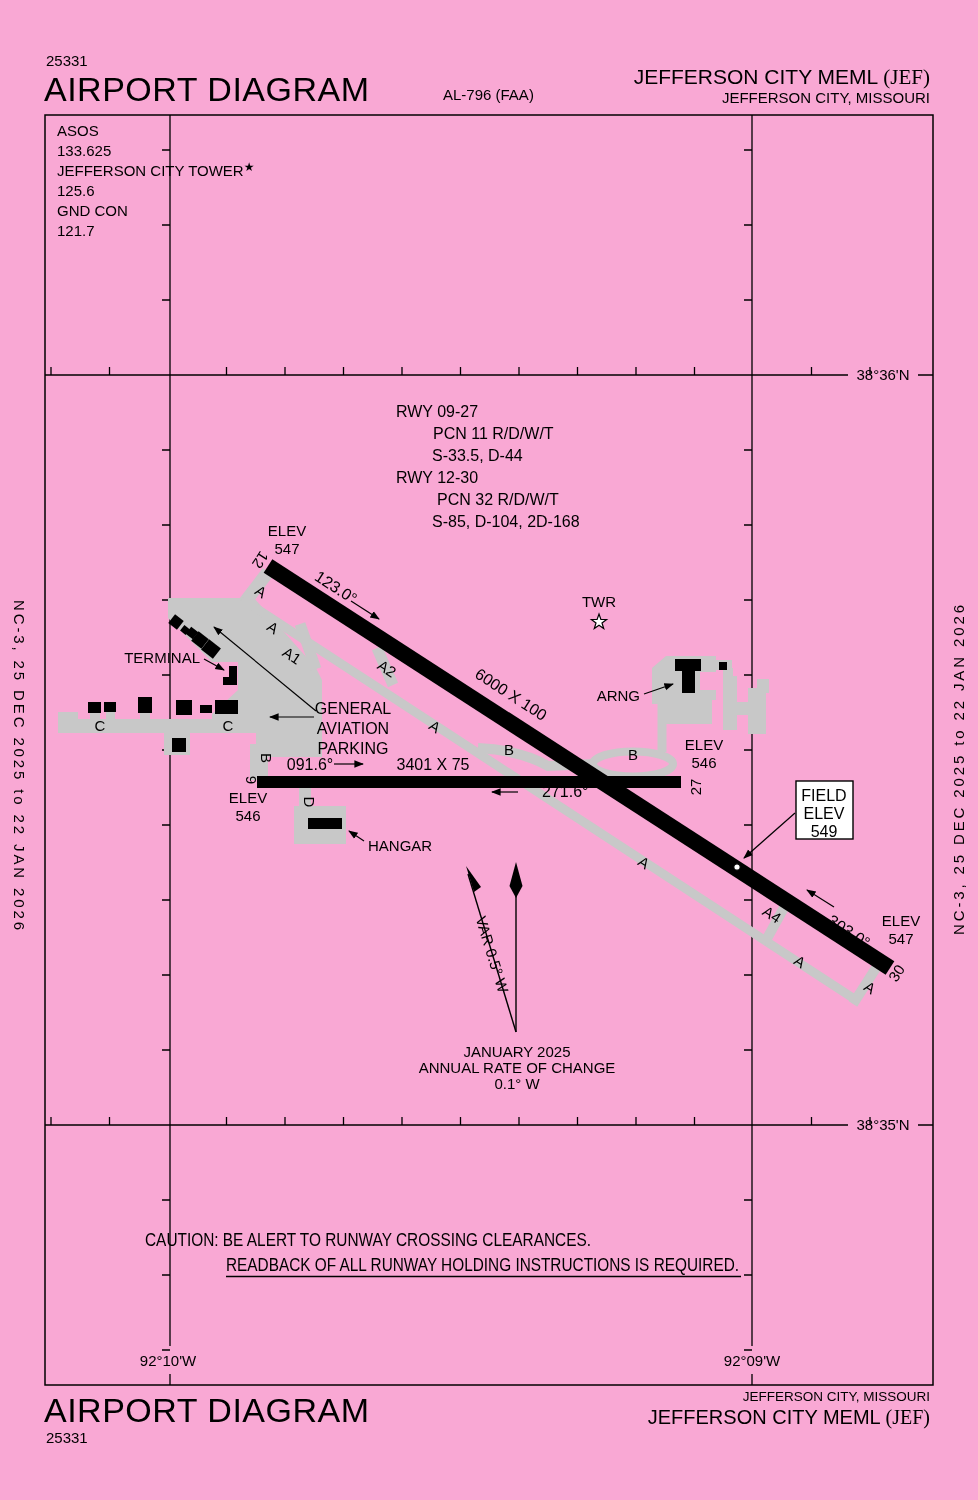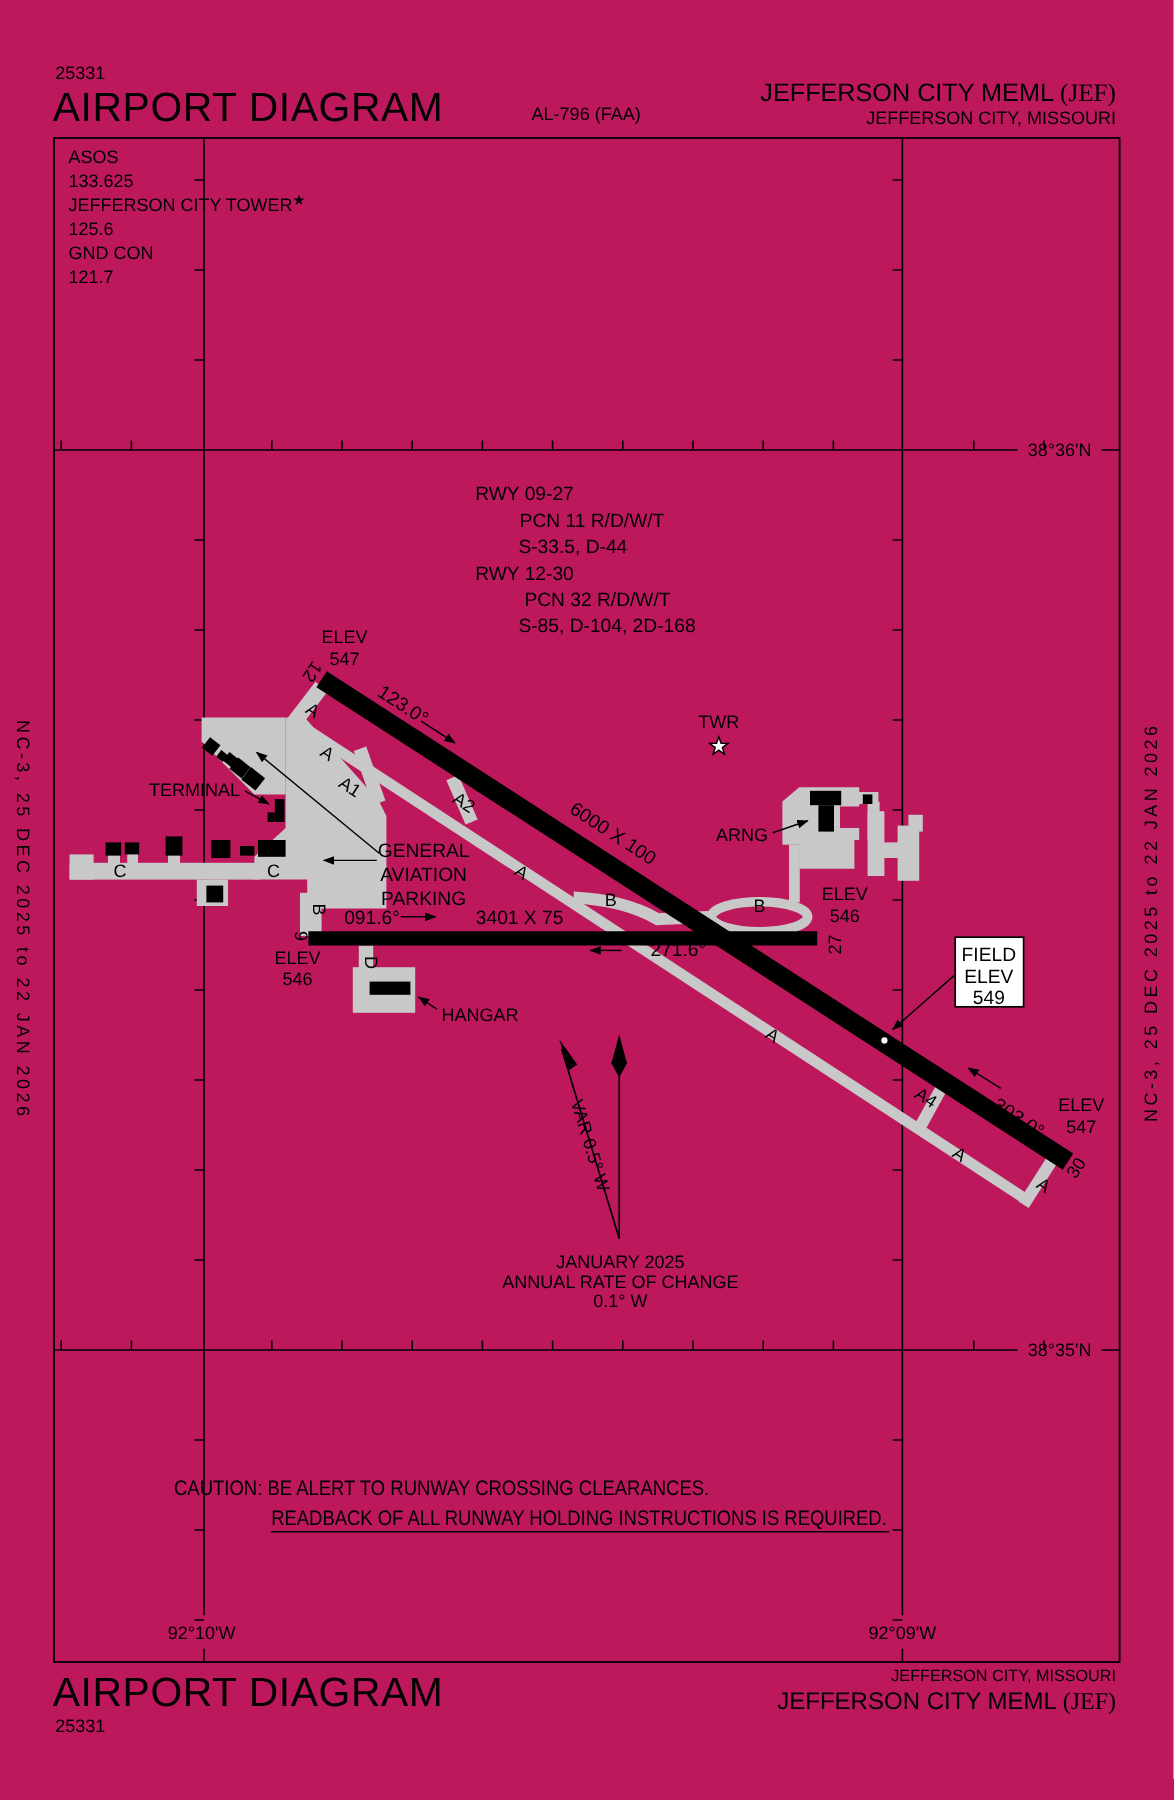--- a/index.html
+++ b/index.html
@@ -1,16 +1,16 @@
 <!DOCTYPE html>
 <html><head>
 <meta charset="utf-8">
 <style>
   html,body{margin:0;padding:0;background:#ffffff;}
-  .page{position:relative;width:978px;height:1500px;background:#be185d;overflow:hidden;}
+  .page{position:relative;width:978px;height:1500px;background:#f9a8d4;overflow:hidden;}
   svg{position:absolute;left:0;top:0;}
   text{font-family:"Liberation Sans","DejaVu Sans",sans-serif;fill:#000;}
   .t13{font-size:13.5px;}
   .t15{font-size:15px;}
   .t16{font-size:16px;}
   .t17{font-size:17.5px;}
   .t20{font-size:20px;}
   .t21{font-size:21px;}
   .t34{font-size:34px;letter-spacing:.5px;}
   .serif{font-family:"Liberation Serif","DejaVu Serif",serif;}

